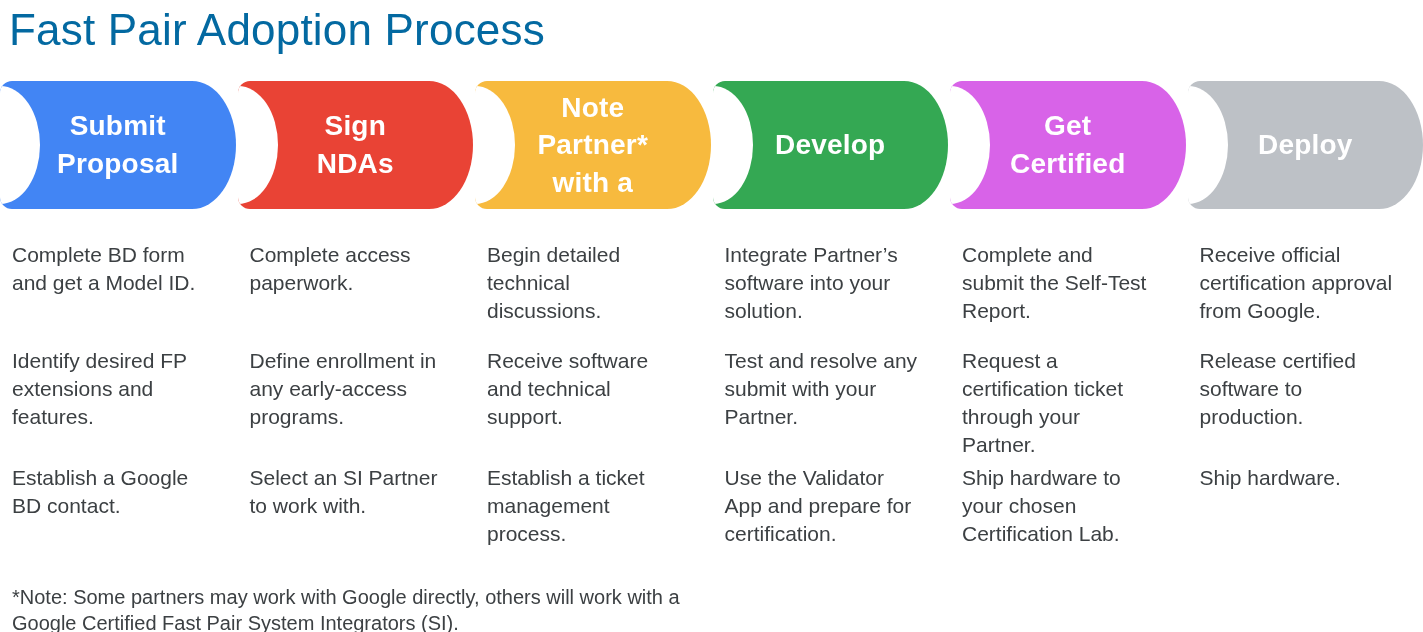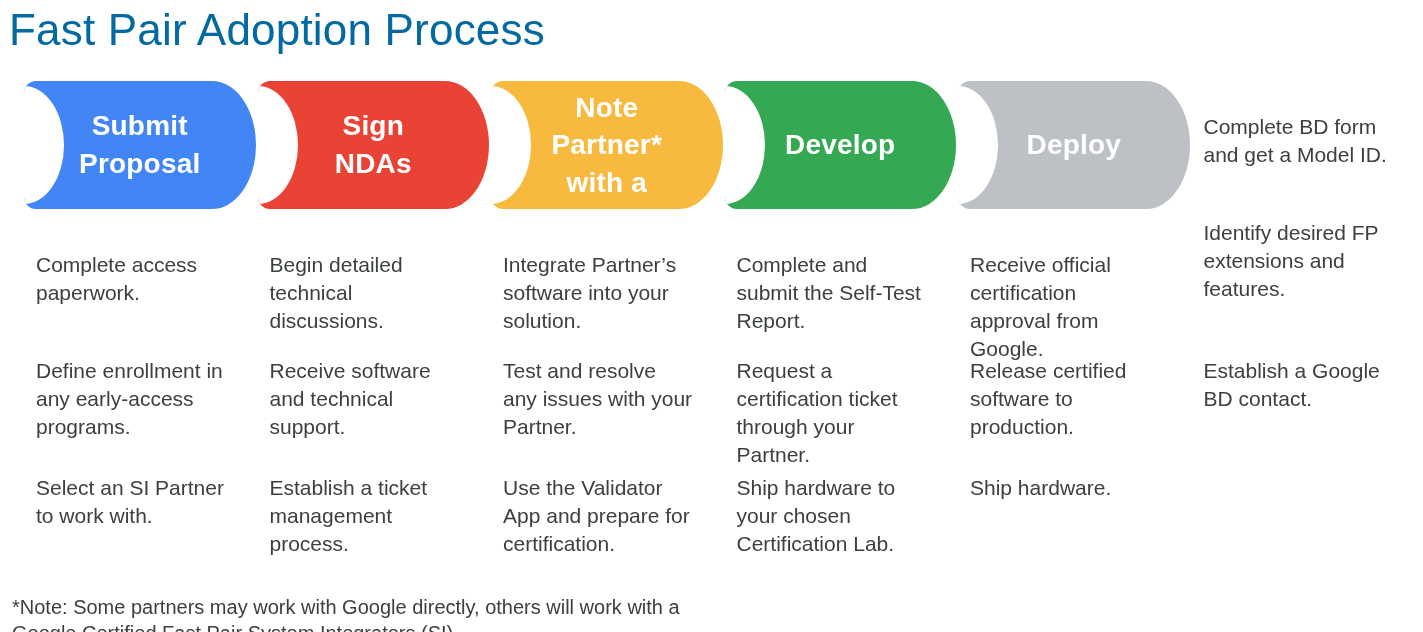--- a/index.html
+++ b/index.html
@@ -19,21 +19,20 @@
     margin: 2px 0 0 9px;
     line-height: 1.18;
     letter-spacing: 0.2px;
   }
 
   .stages-grid {
     margin-top: 25px;
     display: grid;
     grid-template-columns: repeat(6, 1fr);
     column-gap: 2px;
-    padding-left: 24px;
   }
 
   .stage-banner {
     position: relative;
     height: 128px;
     border-radius: 12px 44px 44px 12px / 12px 64px 64px 12px;
     overflow: hidden;
     display: flex;
     align-items: center;
     justify-content: center;
@@ -107,20 +106,26 @@
           <div>with a</div>
         </div>
   </div>
 
   <div class="stage-banner" style="background: rgb(52, 168, 83);">
     <div class="stage-label">
           <div>Develop</div>
         </div>
   </div>
 
+  <div class="stage-banner" style="background: rgb(216, 99, 232);">
+    <div class="stage-label">
+          <div>Get</div>
+          <div>Certified</div>
+        </div>
+  </div>
 
   <div class="stage-banner" style="background: rgb(189, 193, 198);">
     <div class="stage-label">
           <div>Deploy</div>
         </div>
   </div>
 
   <div class="stage-step row-0">Complete BD form and get a Model ID.</div>
 
   <div class="stage-step row-0">Complete access paperwork.</div>
@@ -132,21 +137,21 @@
   <div class="stage-step row-0">Complete and submit the Self-Test Report.</div>
 
   <div class="stage-step row-0">Receive official certification approval from Google.</div>
 
   <div class="stage-step row-1">Identify desired FP extensions and features.</div>
 
   <div class="stage-step row-1">Define enrollment in any early-access programs.</div>
 
   <div class="stage-step row-1">Receive software and technical support.</div>
 
-  <div class="stage-step row-1">Test and resolve any issues with your Partner.</div>
+  <div class="stage-step row-1">Test and resolve any submit with your Partner.</div>
 
   <div class="stage-step row-1">Request a certification ticket through your Partner.</div>
 
   <div class="stage-step row-1">Release certified software to production.</div>
 
   <div class="stage-step row-2">Establish a Google BD contact.</div>
 
   <div class="stage-step row-2">Select an SI Partner to work with.</div>
 
   <div class="stage-step row-2">Establish a ticket management process.</div>

